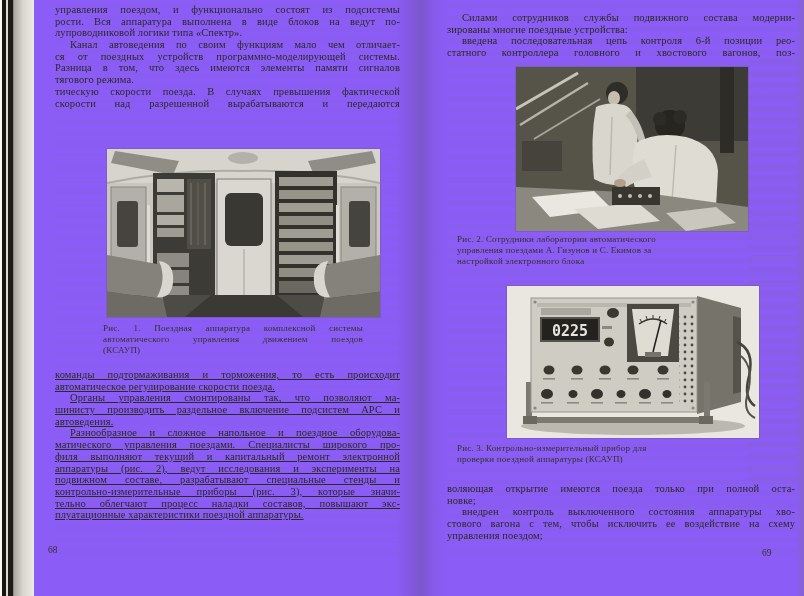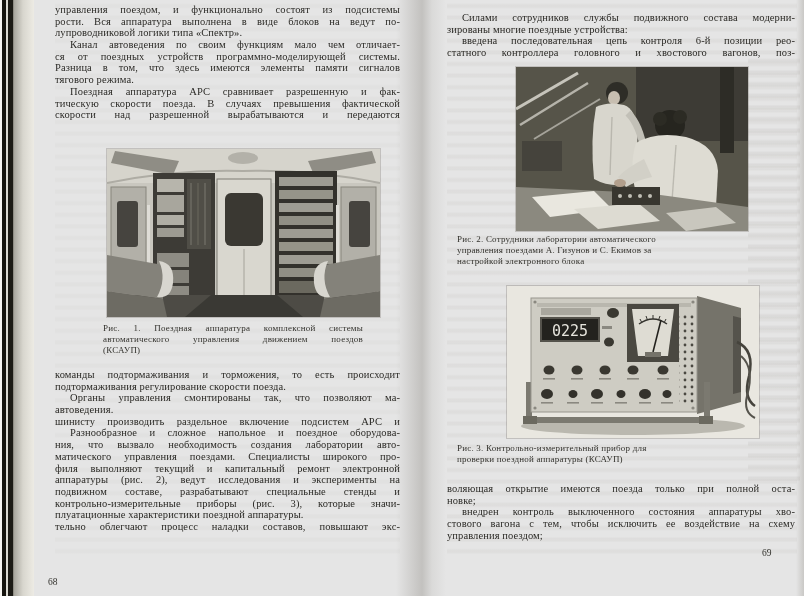--- a/index.html
+++ b/index.html
@@ -1,16 +1,16 @@
 <!DOCTYPE html>
 <html><head>
 <meta charset="utf-8">
 <style>
   html,body{margin:0;padding:0;}
-  #scan{position:relative;width:804px;height:596px;background:#e5e5e5;overflow:hidden;
+  #scan{position:relative;width:804px;height:596px;background:#8b5cf6;overflow:hidden;
         font-family:"Liberation Serif", serif;color:#2b2a26;}
   
   .binding{position:absolute;left:0;top:0;width:14px;height:596px;
      background:linear-gradient(90deg,#f7f6f2 0 2px,#16150f 2px 6px,#dcdad2 6px 8px,#1c1b15 8px 13px,#8e8c83 13px 14px);}
   .page-edge{position:absolute;left:14px;top:0;width:20px;height:596px;
      background:linear-gradient(90deg,#a8a69d,#d8d6ce 45%,#edebe4);}
   .gutter{position:absolute;left:396px;top:0;width:50px;height:596px;
      background:linear-gradient(90deg,rgba(72,66,55,0) 0%,rgba(72,66,55,0.16) 38%,rgba(72,66,55,0.22) 52%,rgba(72,66,55,0.07) 72%,rgba(72,66,55,0) 100%);}
   .right-edge{position:absolute;right:0;top:0;width:8px;height:596px;
      background:linear-gradient(90deg,rgba(120,115,105,0) ,rgba(120,115,105,0.25));}
@@ -20,21 +20,21 @@
   
   .block{position:absolute;z-index:2;}
   .ln{height:11.7px;line-height:11.7px;font-size:10.5px;letter-spacing:0.1px;
       text-align:justify;text-align-last:justify;}
   .ln.end{text-align:center;text-align-last:left;}
   .ln.in{padding-left:15px;}
   .cap{font-size:9px;line-height:11px;letter-spacing:0.2px;color:#33322d;}
   .cap .cl{}
   .cap .cj{text-align:justify;text-align-last:justify;}
   .pagenum{position:absolute;z-index:2;font-size:9.5px;color:#33322d;}
-  .photo{position:absolute;z-index:2;box-shadow:0 0 0 1px rgba(90,85,75,0.25);}
+  .photo{position:absolute;z-index:2;box-shadow:0 0 0 1px rgba(90,85,75,0.25);font-weight:bold;}
   .photo svg{display:block;}
 </style>
 </head>
 <body>
 
 <div id="scan">
 
   <div class="binding"></div>
   <div class="page-edge"></div>
   <div class="bleed" style="left:55px;top:0;width:345px;height:560px;opacity:.35;"></div>
@@ -42,21 +42,20 @@
   <div class="bleed" style="left:748px;top:55px;width:52px;height:430px;opacity:.8;"></div>
 
   <div class="block" style="left:55px;top:4px;width:345px;">
     <div class="ln">управления поездом, и функционально состоят из подсистемы</div>
     <div class="ln">рости. Вся аппаратура выполнена в виде блоков на ведут по-</div>
     <div class="ln end">лупроводниковой логики типа «Спектр».</div>
     <div class="ln in">Канал автоведения по своим функциям мало чем отличает-</div>
     <div class="ln">ся от поездных устройств программно-моделирующей системы.</div>
     <div class="ln">Разница в том, что здесь имеются элементы памяти сигналов</div>
     <div class="ln end">тягового режима.</div>
-    <div class="ln in">Поездная аппаратура АРС сравнивает разрешенную и фак-</div>
     <div class="ln">тическую скорости поезда. В случаях превышения фактической</div>
     <div class="ln">скорости над разрешенной вырабатываются и передаются</div>
   </div>
 
   <div class="photo" style="left:107px;top:149px;width:273px;height:168px;">
     <svg width="273" height="168" viewBox="0 0 273 168">
       <rect x="0" y="0" width="273" height="168" fill="#c9c7bf"></rect>
       <rect x="0" y="0" width="273" height="34" fill="#d6d4cc"></rect>
       <path d="M0,34 Q70,20 136,22 Q205,20 273,34" fill="none" stroke="#aeaca4" stroke-width="2"></path>
       <polygon points="8,2 72,12 66,26 4,14" fill="#8f8d85"></polygon>
@@ -110,38 +109,37 @@
       <path d="M221,112 q-16,2 -14,22 q2,16 16,14 q-10,-18 -2,-36" fill="#d8d6cf"></path>
     </svg>
   </div>
 
   <div class="block cap" style="left:103px;top:323px;width:260px;">
     <div class="cj">Рис. 1. Поездная аппаратура комплексной системы</div>
     <div class="cj">автоматического управления движением поездов</div>
     <div class="cl">(КСАУП)</div>
   </div>
 
-  <div class="block" style="left:55px;top:369px;width:345px;">
+  <div class="block" style="left:55px;top:369px;width:345px;text-decoration:underline;">
     <div class="ln">команды подтормаживания и торможения, то есть происходит</div>
-    <div class="ln end">подтормаживания регулирование скорости поезда.</div>
+    <div class="ln end">автоматическое регулирование скорости поезда.</div>
     <div class="ln in">Органы управления смонтированы так, что позволяют ма-</div>
+    <div class="ln">шинисту производить раздельное включение подсистем АРС и</div>
     <div class="ln end">автоведения.</div>
-    <div class="ln">шинисту производить раздельное включение подсистем АРС и</div>
     <div class="ln in">Разнообразное и сложное напольное и поездное оборудова-</div>
-    <div class="ln">ния, что вызвало необходимость создания лаборатории авто-</div>
     <div class="ln">матического управления поездами. Специалисты широкого про-</div>
     <div class="ln">филя выполняют текущий и капитальный ремонт электронной</div>
     <div class="ln">аппаратуры (рис. 2), ведут исследования и эксперименты на</div>
     <div class="ln">подвижном составе, разрабатывают специальные стенды и</div>
     <div class="ln">контрольно-измерительные приборы (рис. 3), которые значи-</div>
+    <div class="ln">тельно облегчают процесс наладки составов, повышают экс-</div>
     <div class="ln end">плуатационные характеристики поездной аппаратуры.</div>
-    <div class="ln">тельно облегчают процесс наладки составов, повышают экс-</div>
-  </div>
-
-  <div class="pagenum" style="left:48px;top:577px;">68</div>
+  </div>
+
+  <div class="pagenum" style="left:48px;top:545px;">68</div>
 
   <div class="block" style="left:447px;top:12px;width:348px;">
     <div class="ln in">Силами сотрудников службы подвижного состава модерни-</div>
     <div class="ln end">зированы многие поездные устройства:</div>
     <div class="ln in">введена последовательная цепь контроля 6-й позиции рео-</div>
     <div class="ln">статного контроллера головного и хвостового вагонов, поз-</div>
   </div>
 
   <div class="photo" style="left:516px;top:67px;width:232px;height:164px;">
     <svg width="232" height="164" viewBox="0 0 232 164">

